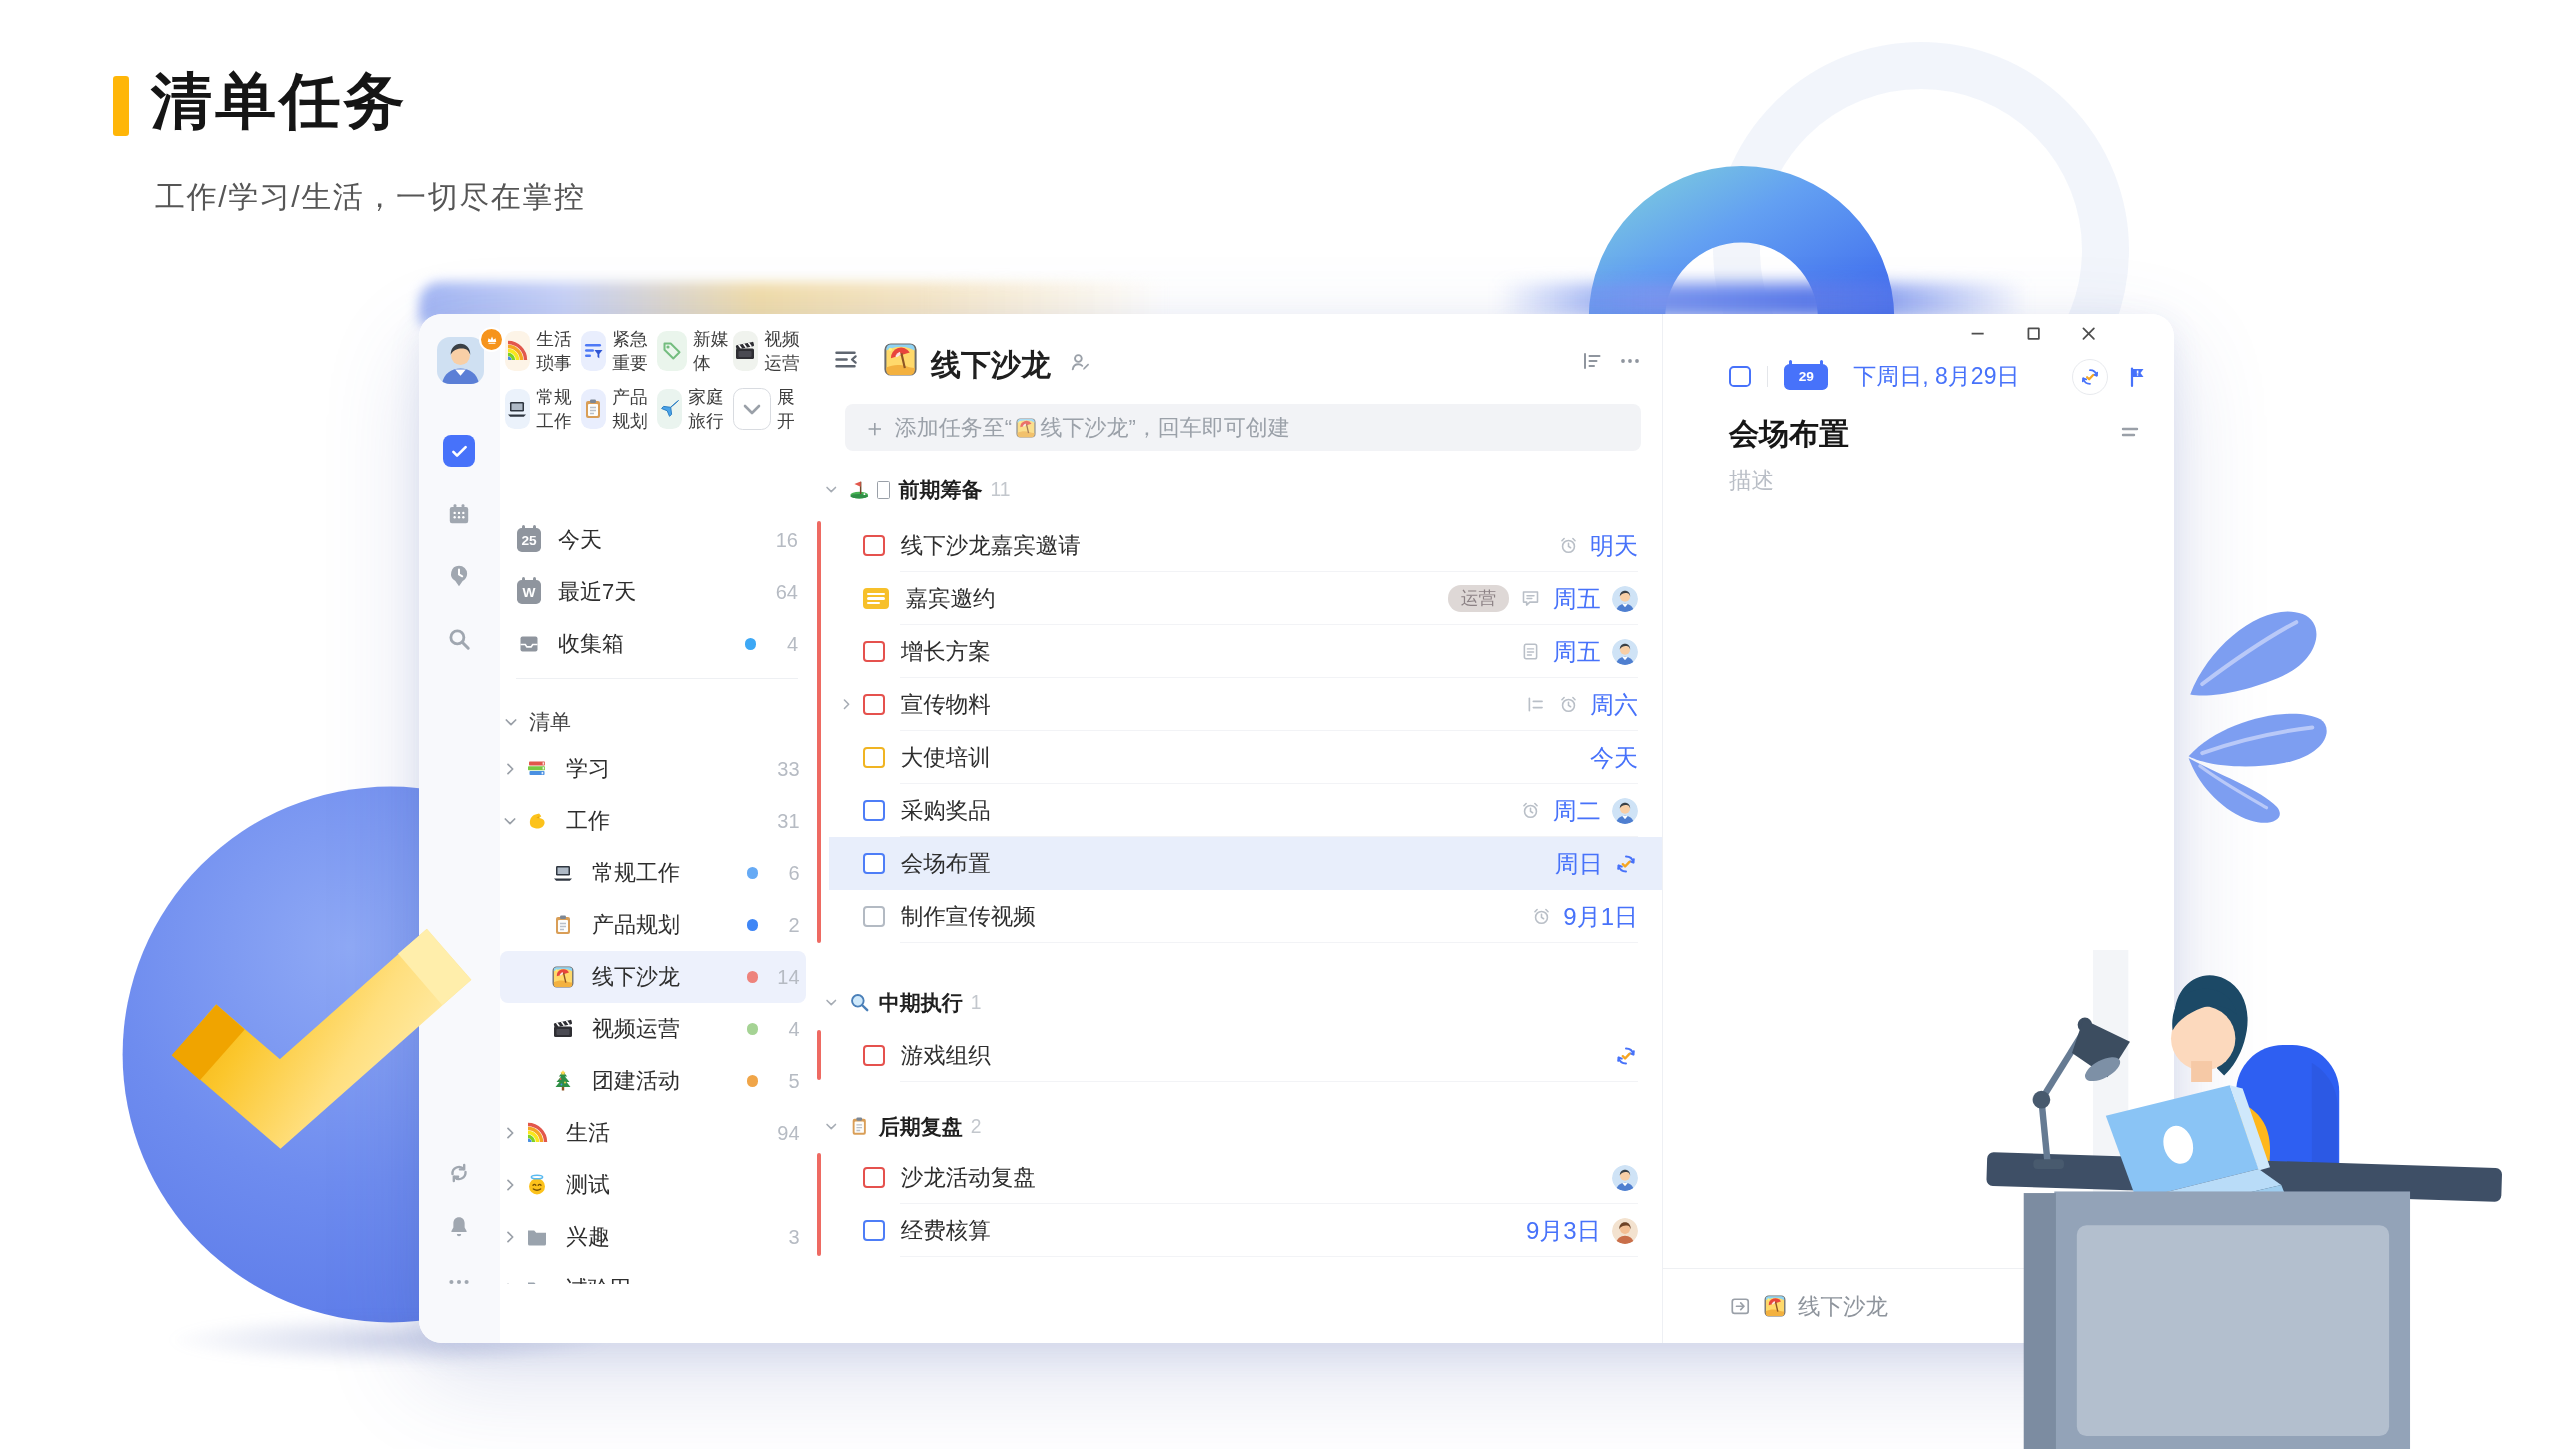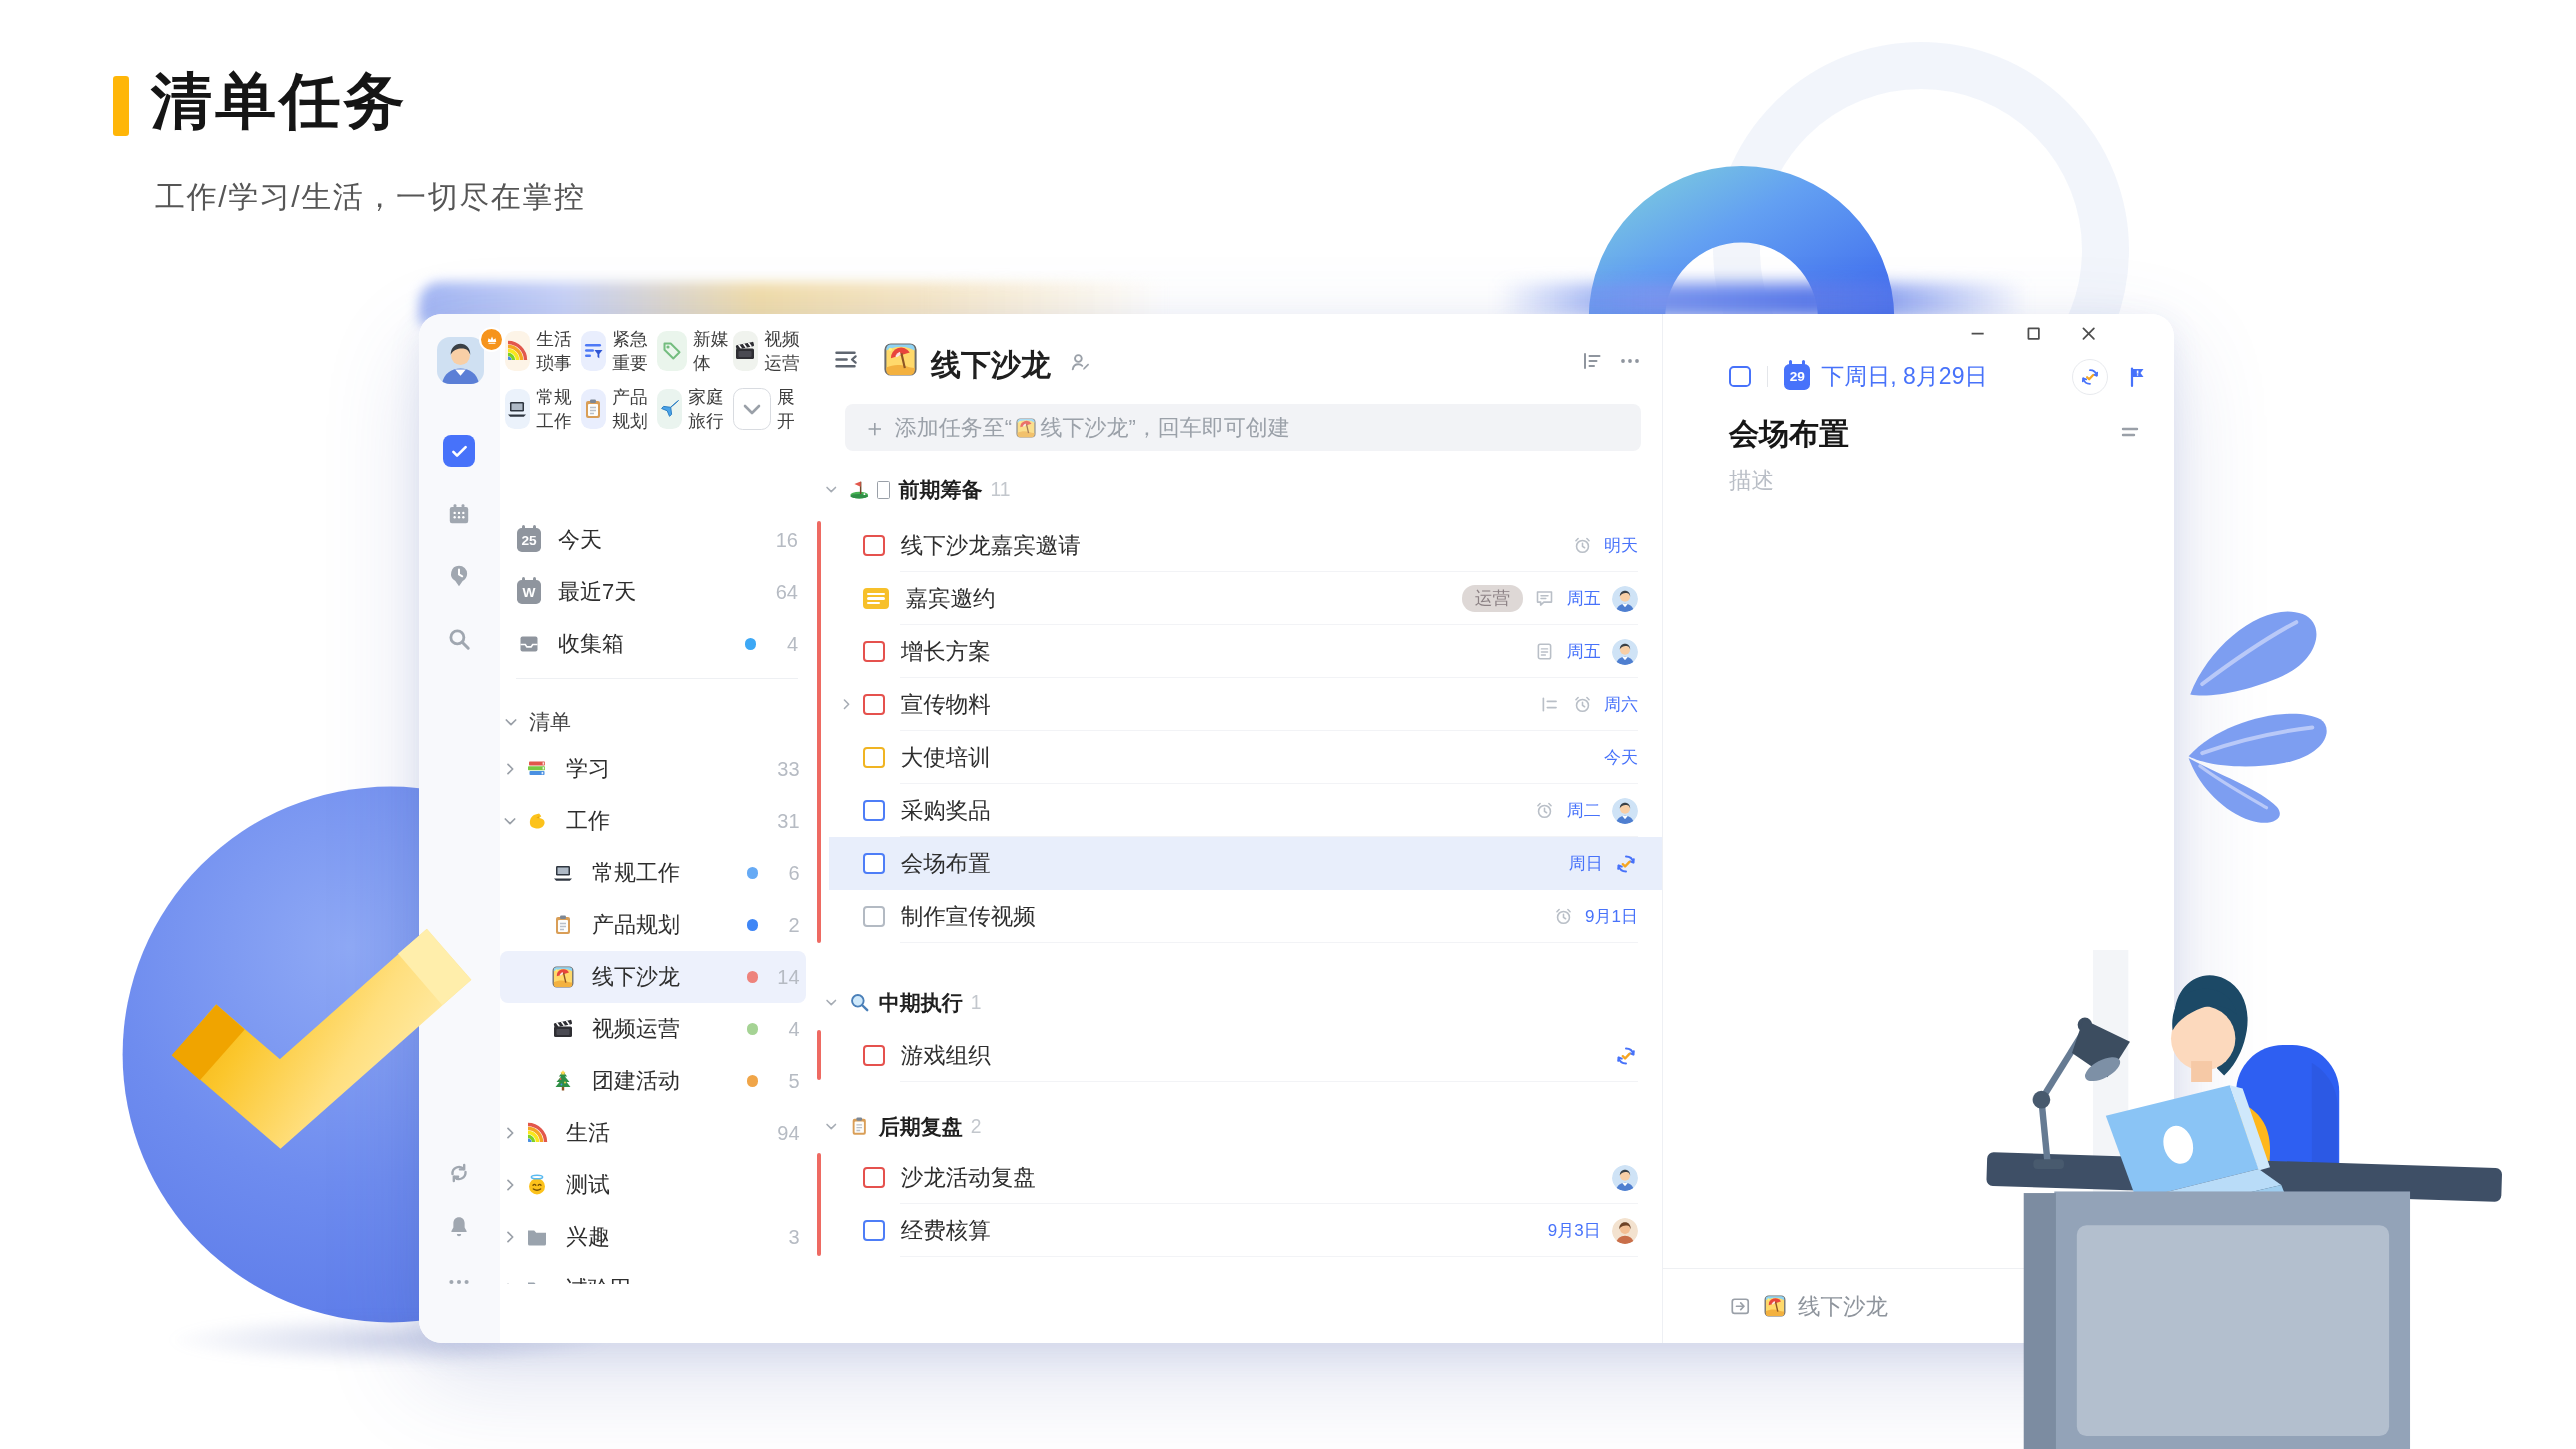--- a/index.html
+++ b/index.html
@@ -117,36 +117,36 @@
   .cb{width:17.7px;height:17.7px;border-radius:4px;border:2.4px solid #ccc;flex:none;margin-right:16px;background:#fff;}
   .cb.red{border-color:#e5514d;}.cb.yellow{border-color:#f0b422;}
   .cb.blue{border-color:#4d7df7;}.cb.gray{border-color:#b3bac3;}
   .cb.note{background:#f7c02a;border-color:#f7c02a;display:flex;flex-direction:column;justify-content:center;gap:2.4px;padding:0 2.4px;}
   .cb.note i{display:block;height:2.4px;background:#fff;border-radius:1.6px;}
   .cb.note i:nth-child(3){width:70%;}
   .ttl{font-size:22.5px;color:#2e2e2e;flex:1;white-space:nowrap;overflow:hidden;}
   .meta{display:flex;align-items:center;gap:11.3px;margin-left:16px;}
   .pill{background:#ded8d6;color:#8b8184;font-size:17.7px;border-radius:13px;padding:3.2px 13px;line-height:1.15;}
   .meta svg.mic{width:21px;height:21px;color:#b9bfc7;}
-  .date{font-size:17px;color:#4772fa;white-space:nowrap;}
+  .date{font-size:24px;color:#4772fa;white-space:nowrap;}
   .meta svg.rep{width:24px;height:24px;}
   .meta svg.av{width:26px;height:26px;border-radius:50%;}
   .rbar{position:absolute;left:4px;width:4px;border-radius:2.4px;background:#ee6a62;}
   .rb0{top:207px;height:422px;}.rb1{top:716px;height:50px;}.rb2{top:839px;height:103px;}
 
   
   .dp{position:absolute;left:1244px;top:0;bottom:0;right:0;background:#fff;}
   .wc{position:absolute;top:8px;width:24px;height:24px;color:#4e4e4e;display:flex;align-items:center;justify-content:center;cursor:pointer;}
   .wc svg.ic{width:19.3px;height:19.3px;}
   .wmin{left:303px;}.wmax{left:359px;}.wclose{left:414px;}
   .dtb{position:absolute;top:45px;left:66px;right:24px;height:35px;display:flex;align-items:center;}
   .dcb{width:17.7px;height:17.7px;border:2.4px solid #4772fa;border-radius:4.8px;cursor:pointer;}
   .dsep{width:1.6px;height:21px;background:#e4e6ea;margin:0 16px;}
-  .dcal{width:26px;height:26px;background:#4772fa;border-radius:5.6px;color:#fff;font-size:13.7px;font-weight:700;
-    display:flex;align-items:center;justify-content:center;position:relative;margin-right:11px;}
+  .dcal{width:44px;height:26px;background:#4772fa;border-radius:5.6px;color:#fff;font-size:13.7px;font-weight:700;
+    display:flex;align-items:center;justify-content:center;position:relative;margin-right:25px;}
   .dcal::before,.dcal::after{content:"";position:absolute;top:-3.2px;width:3.2px;height:6.4px;border-radius:1.6px;background:#4772fa;}
   .dcal::before{left:4.8px;}.dcal::after{right:4.8px;}
   .ddate{font-size:23px;color:#4772fa;cursor:pointer;}
   .drep{margin-left:auto;width:34px;height:34px;border:1.6px solid #e8eaee;border-radius:50%;
     display:flex;align-items:center;justify-content:center;cursor:pointer;}
   .drep svg.ic{width:22px;height:22px;}
   .dflag{width:24px;height:24px;margin-left:17.7px;cursor:pointer;}
   .dflag svg.ic{width:24px;height:24px;}
   .dtitle{position:absolute;top:100px;left:66px;font-size:30px;font-weight:700;color:#161616;}
   .dmenu{position:absolute;top:106px;right:32px;width:24px;height:24px;color:#9aa0a8;cursor:pointer;}

